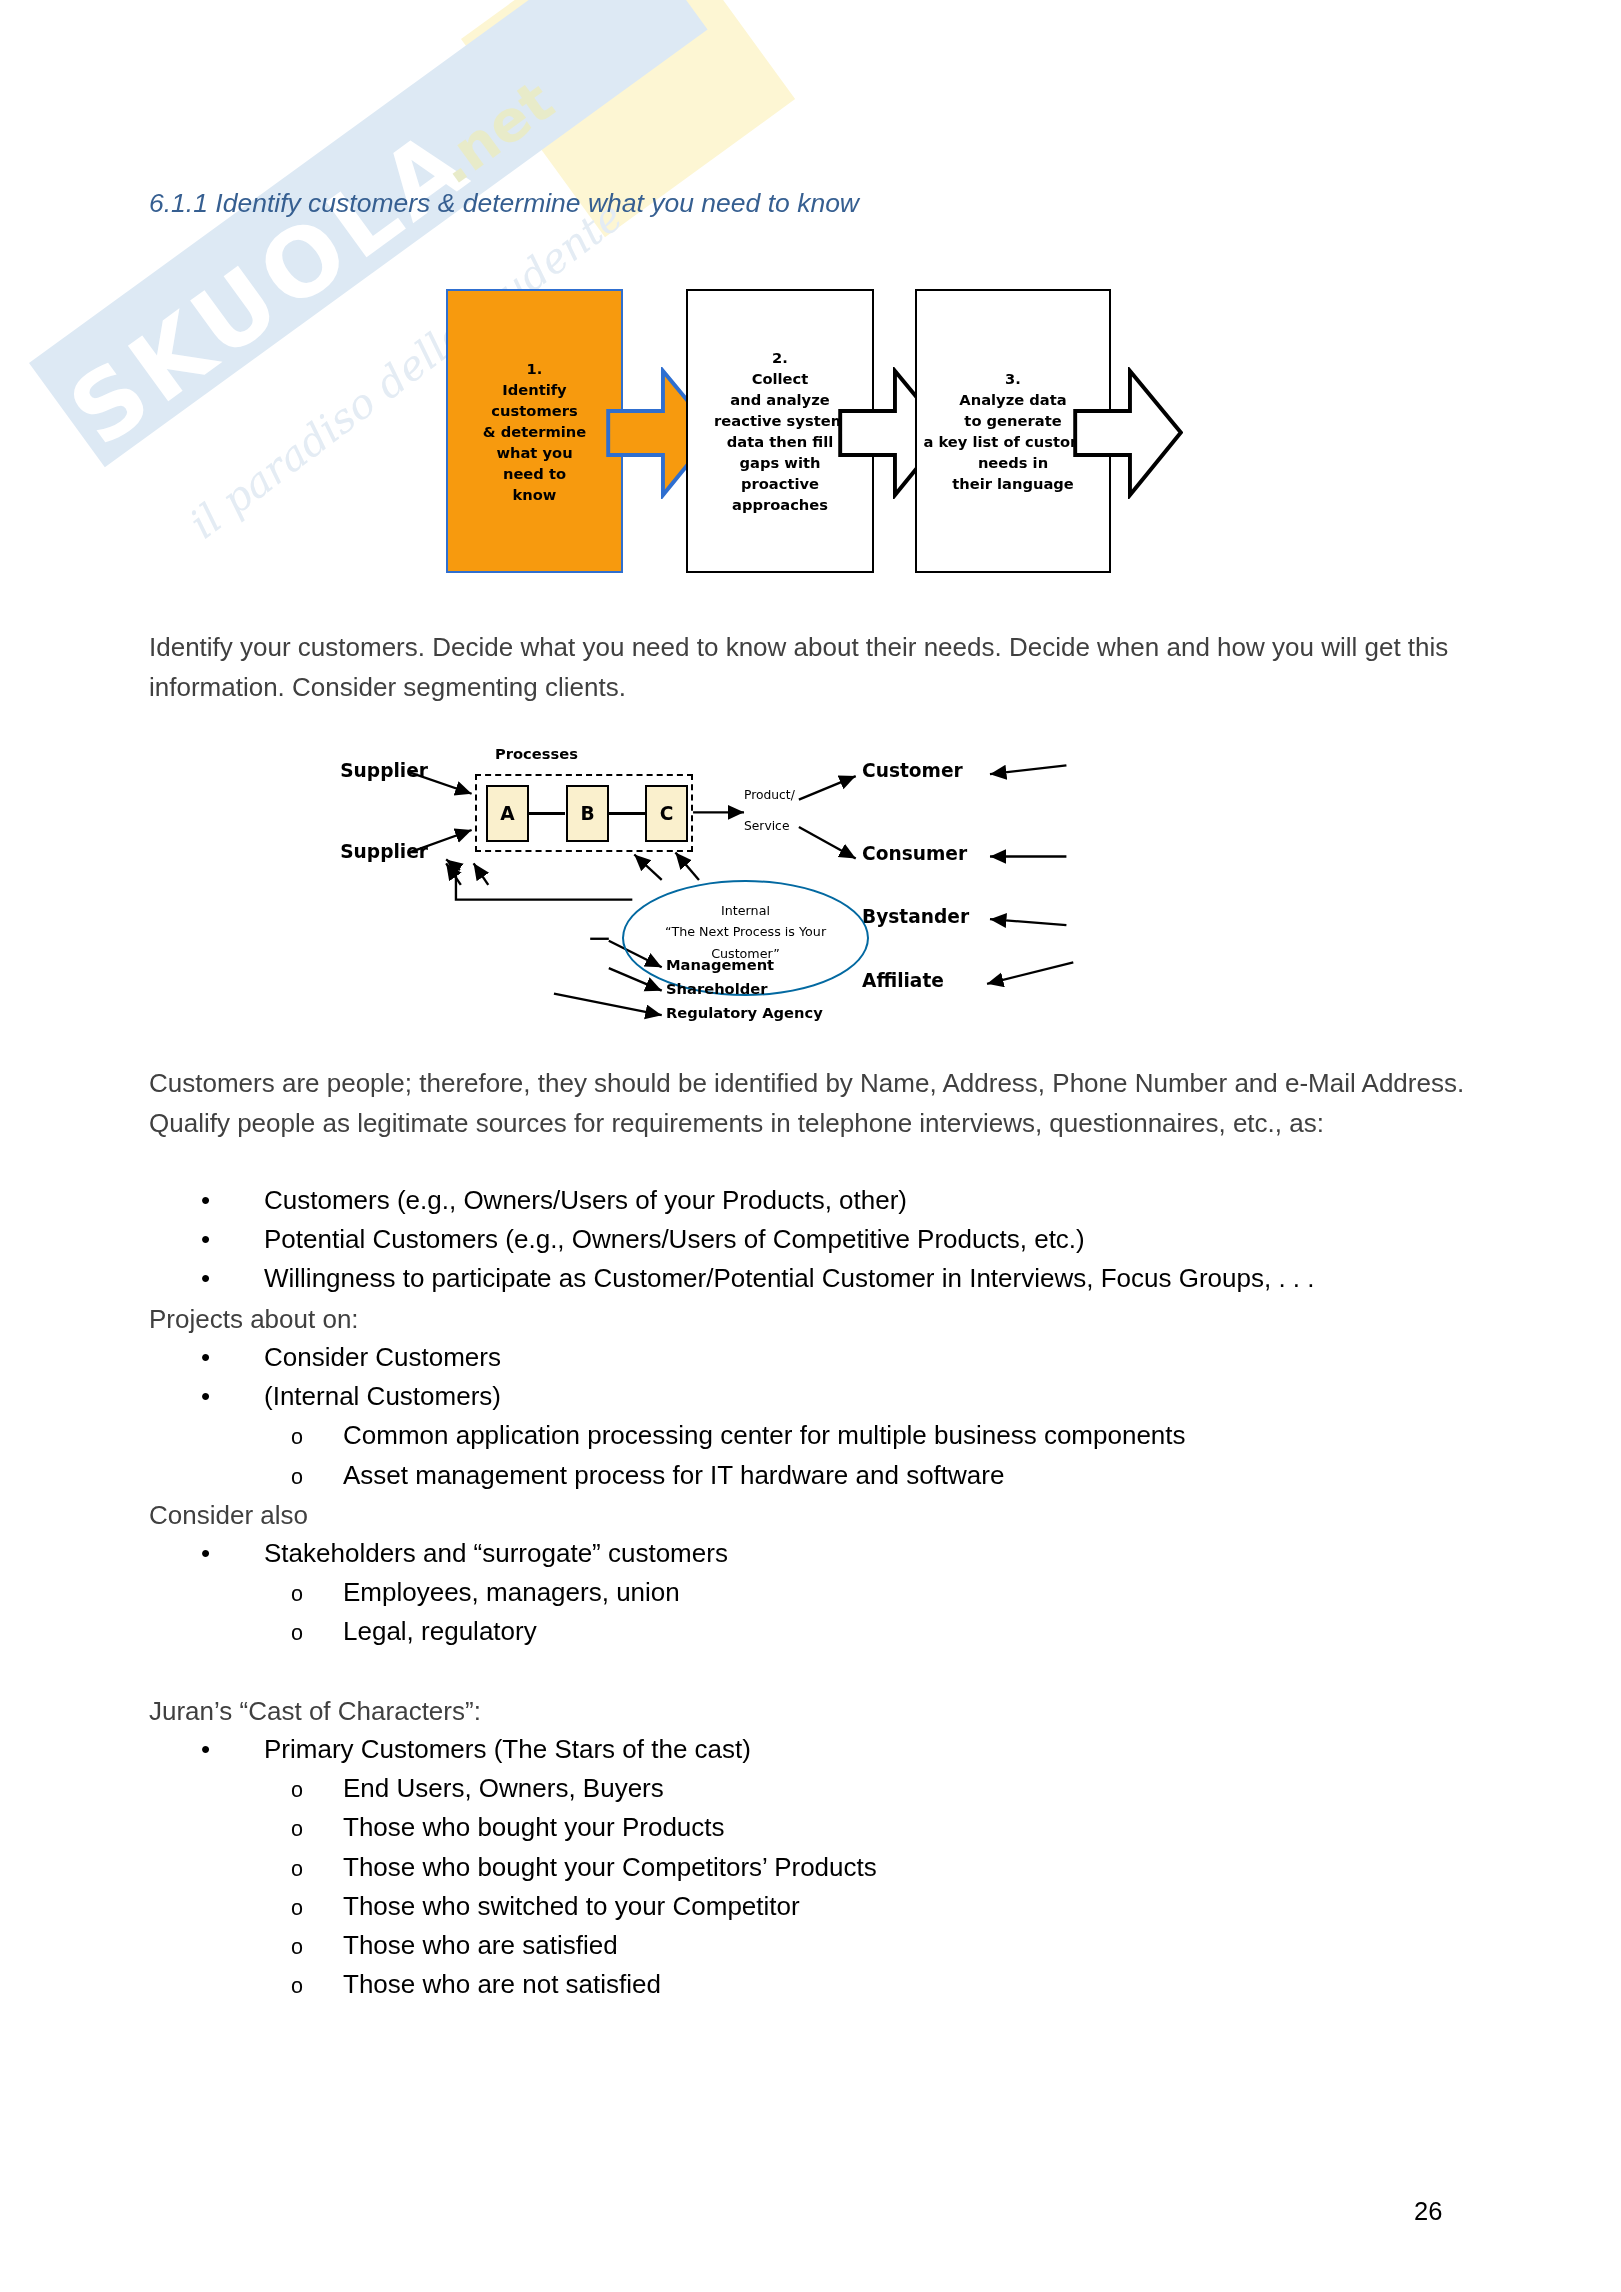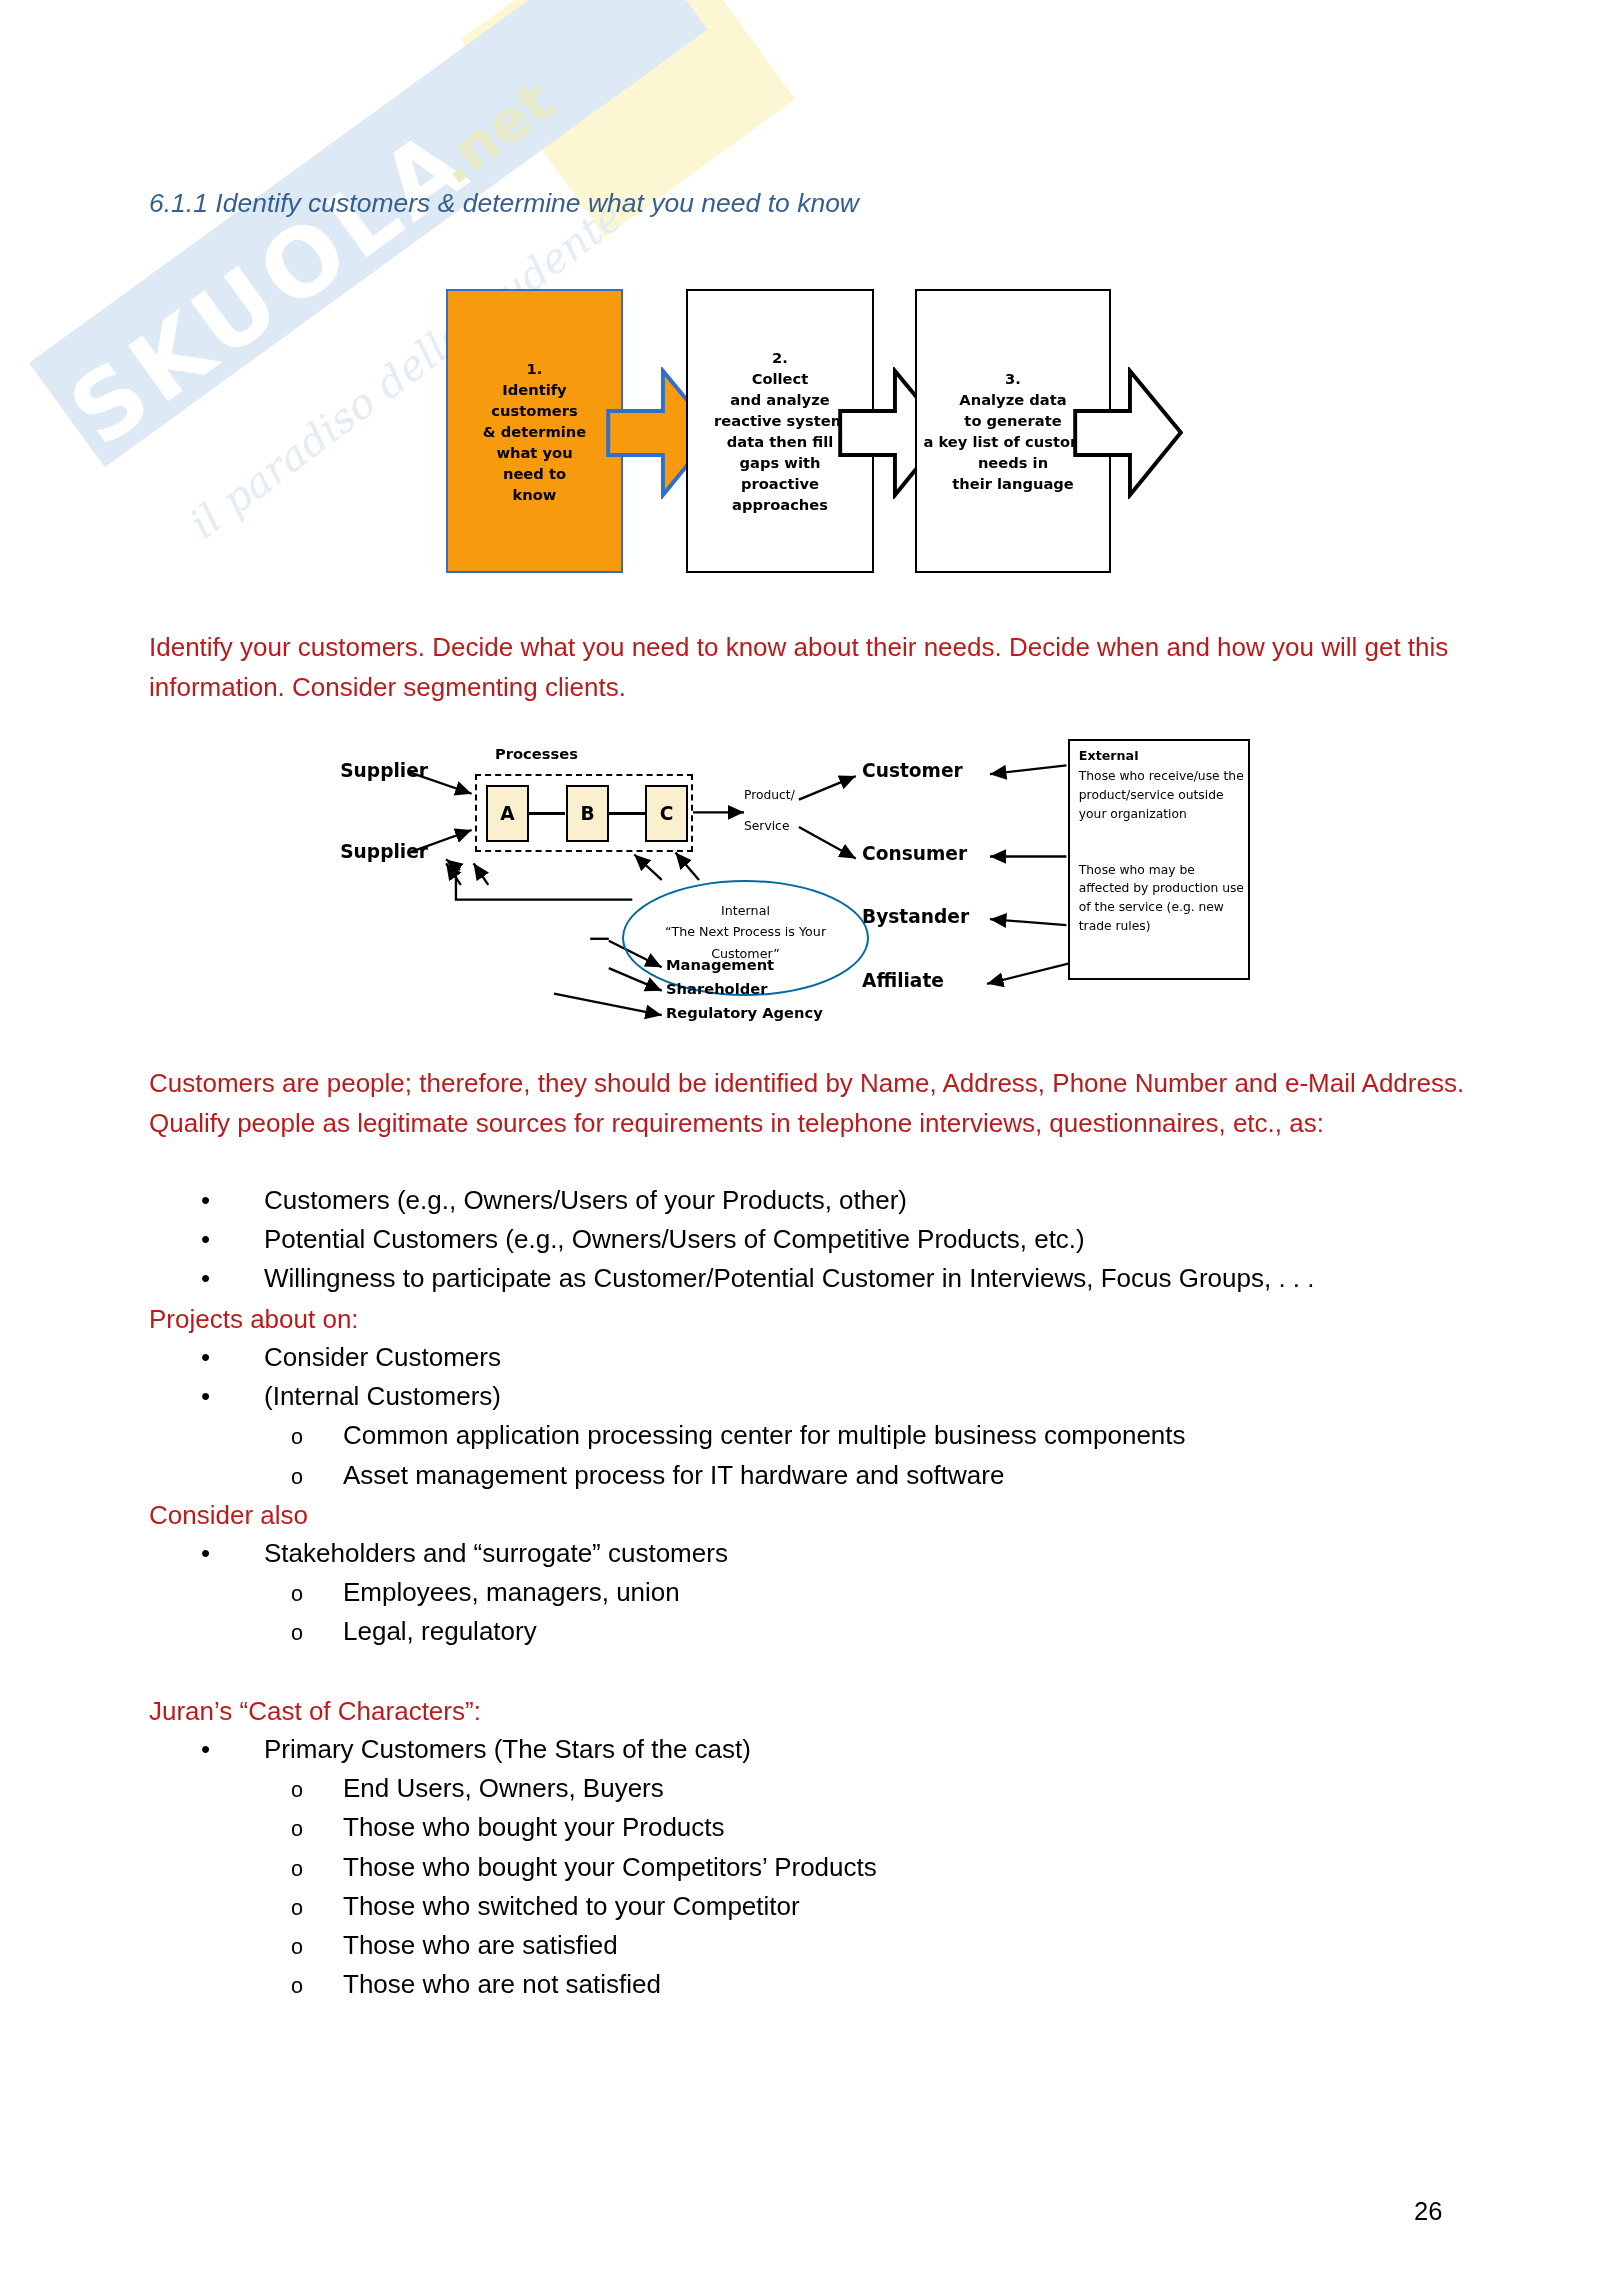--- a/index.html
+++ b/index.html
@@ -99,21 +99,21 @@
     font-style: italic;
     font-size: 26.5px;
     color: #365f91;
     white-space: nowrap;
   }
 
   .para {
     position: absolute;
     font-family: "Liberation Sans", sans-serif;
     font-size: 26px;
-    color: #b91c1c;
+    color: #404040;
     line-height: 40px;
   }
 
   .bullet-row {
     position: absolute;
     font-family: "Liberation Sans", sans-serif;
     font-size: 26px;
     color: #000000;
     line-height: 39px;
     white-space: nowrap;
@@ -453,25 +453,20 @@
       <div class="ellipse">
         <div>Internal</div>
         <div>“The Next Process is Your</div>
         <div>Customer”</div>
       </div>
 
       <div class="lbl lbl-md" style="left:318px; top:223px;">Management</div>
       <div class="lbl lbl-md" style="left:318px; top:247px;">Shareholder</div>
       <div class="lbl lbl-md" style="left:318px; top:271px;">Regulatory Agency</div>
 
-      <div class="ext-box">
-        <div class="t1">External</div>
-        <div class="t2">Those who receive/use the product/service outside your organization</div>
-        <div class="t3">Those who may be affected by production use of the service (e.g. new trade rules)</div>
-      </div>
     </div>
 
     <div class="para" style="left:149px; top:1063px; width:1318px;">Customers are people; therefore, they should be identified by Name, Address, Phone Number and e-Mail Address. Qualify people as legitimate sources for requirements in telephone interviews, questionnaires, etc., as:</div>
 
     <div class="bullet-row lvl1" style="top:1181px;">
       <span class="mk">•</span><span>Customers (e.g., Owners/Users of your Products, other)</span>
     </div>
     <div class="bullet-row lvl1" style="top:1220px;">
       <span class="mk">•</span><span>Potential Customers (e.g., Owners/Users of Competitive Products, etc.)</span>
     </div>

